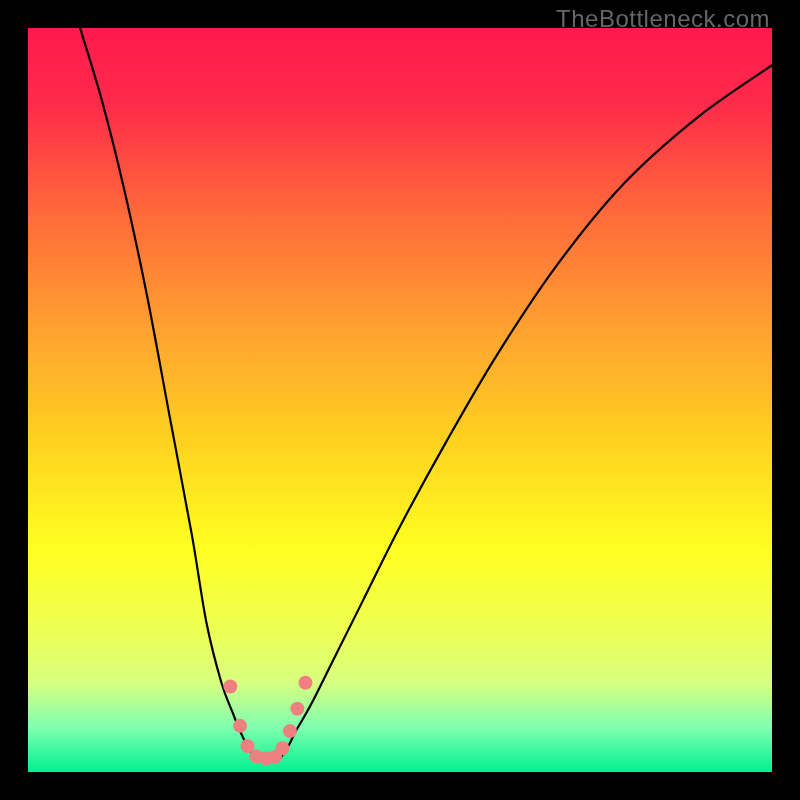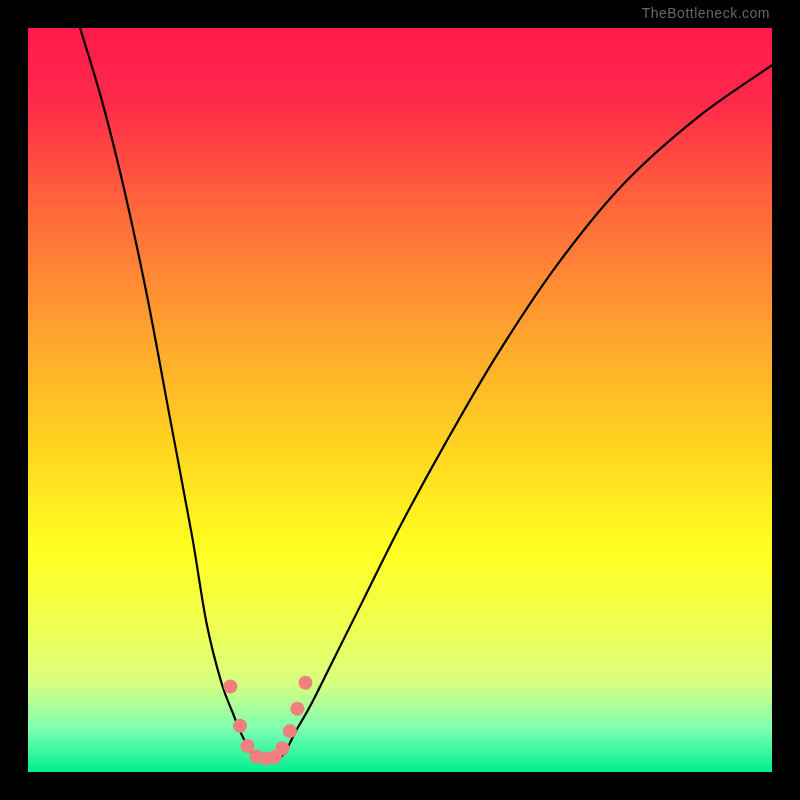--- a/index.html
+++ b/index.html
@@ -32,21 +32,21 @@
     top: 0;
     width: 100%;
     height: 100%;
     pointer-events: none;
   }
   .watermark {
     position: absolute;
     top: 5px;
     right: 30px;
     color: #666;
-    font-size: 14px;
+    font-size: 24px;
     font-weight: 500;
     letter-spacing: 0.5px;
   }
 </style>
 </head>
 <body>
 
 <div class="watermark">TheBottleneck.com</div>
 
 <div class="plot-area">

